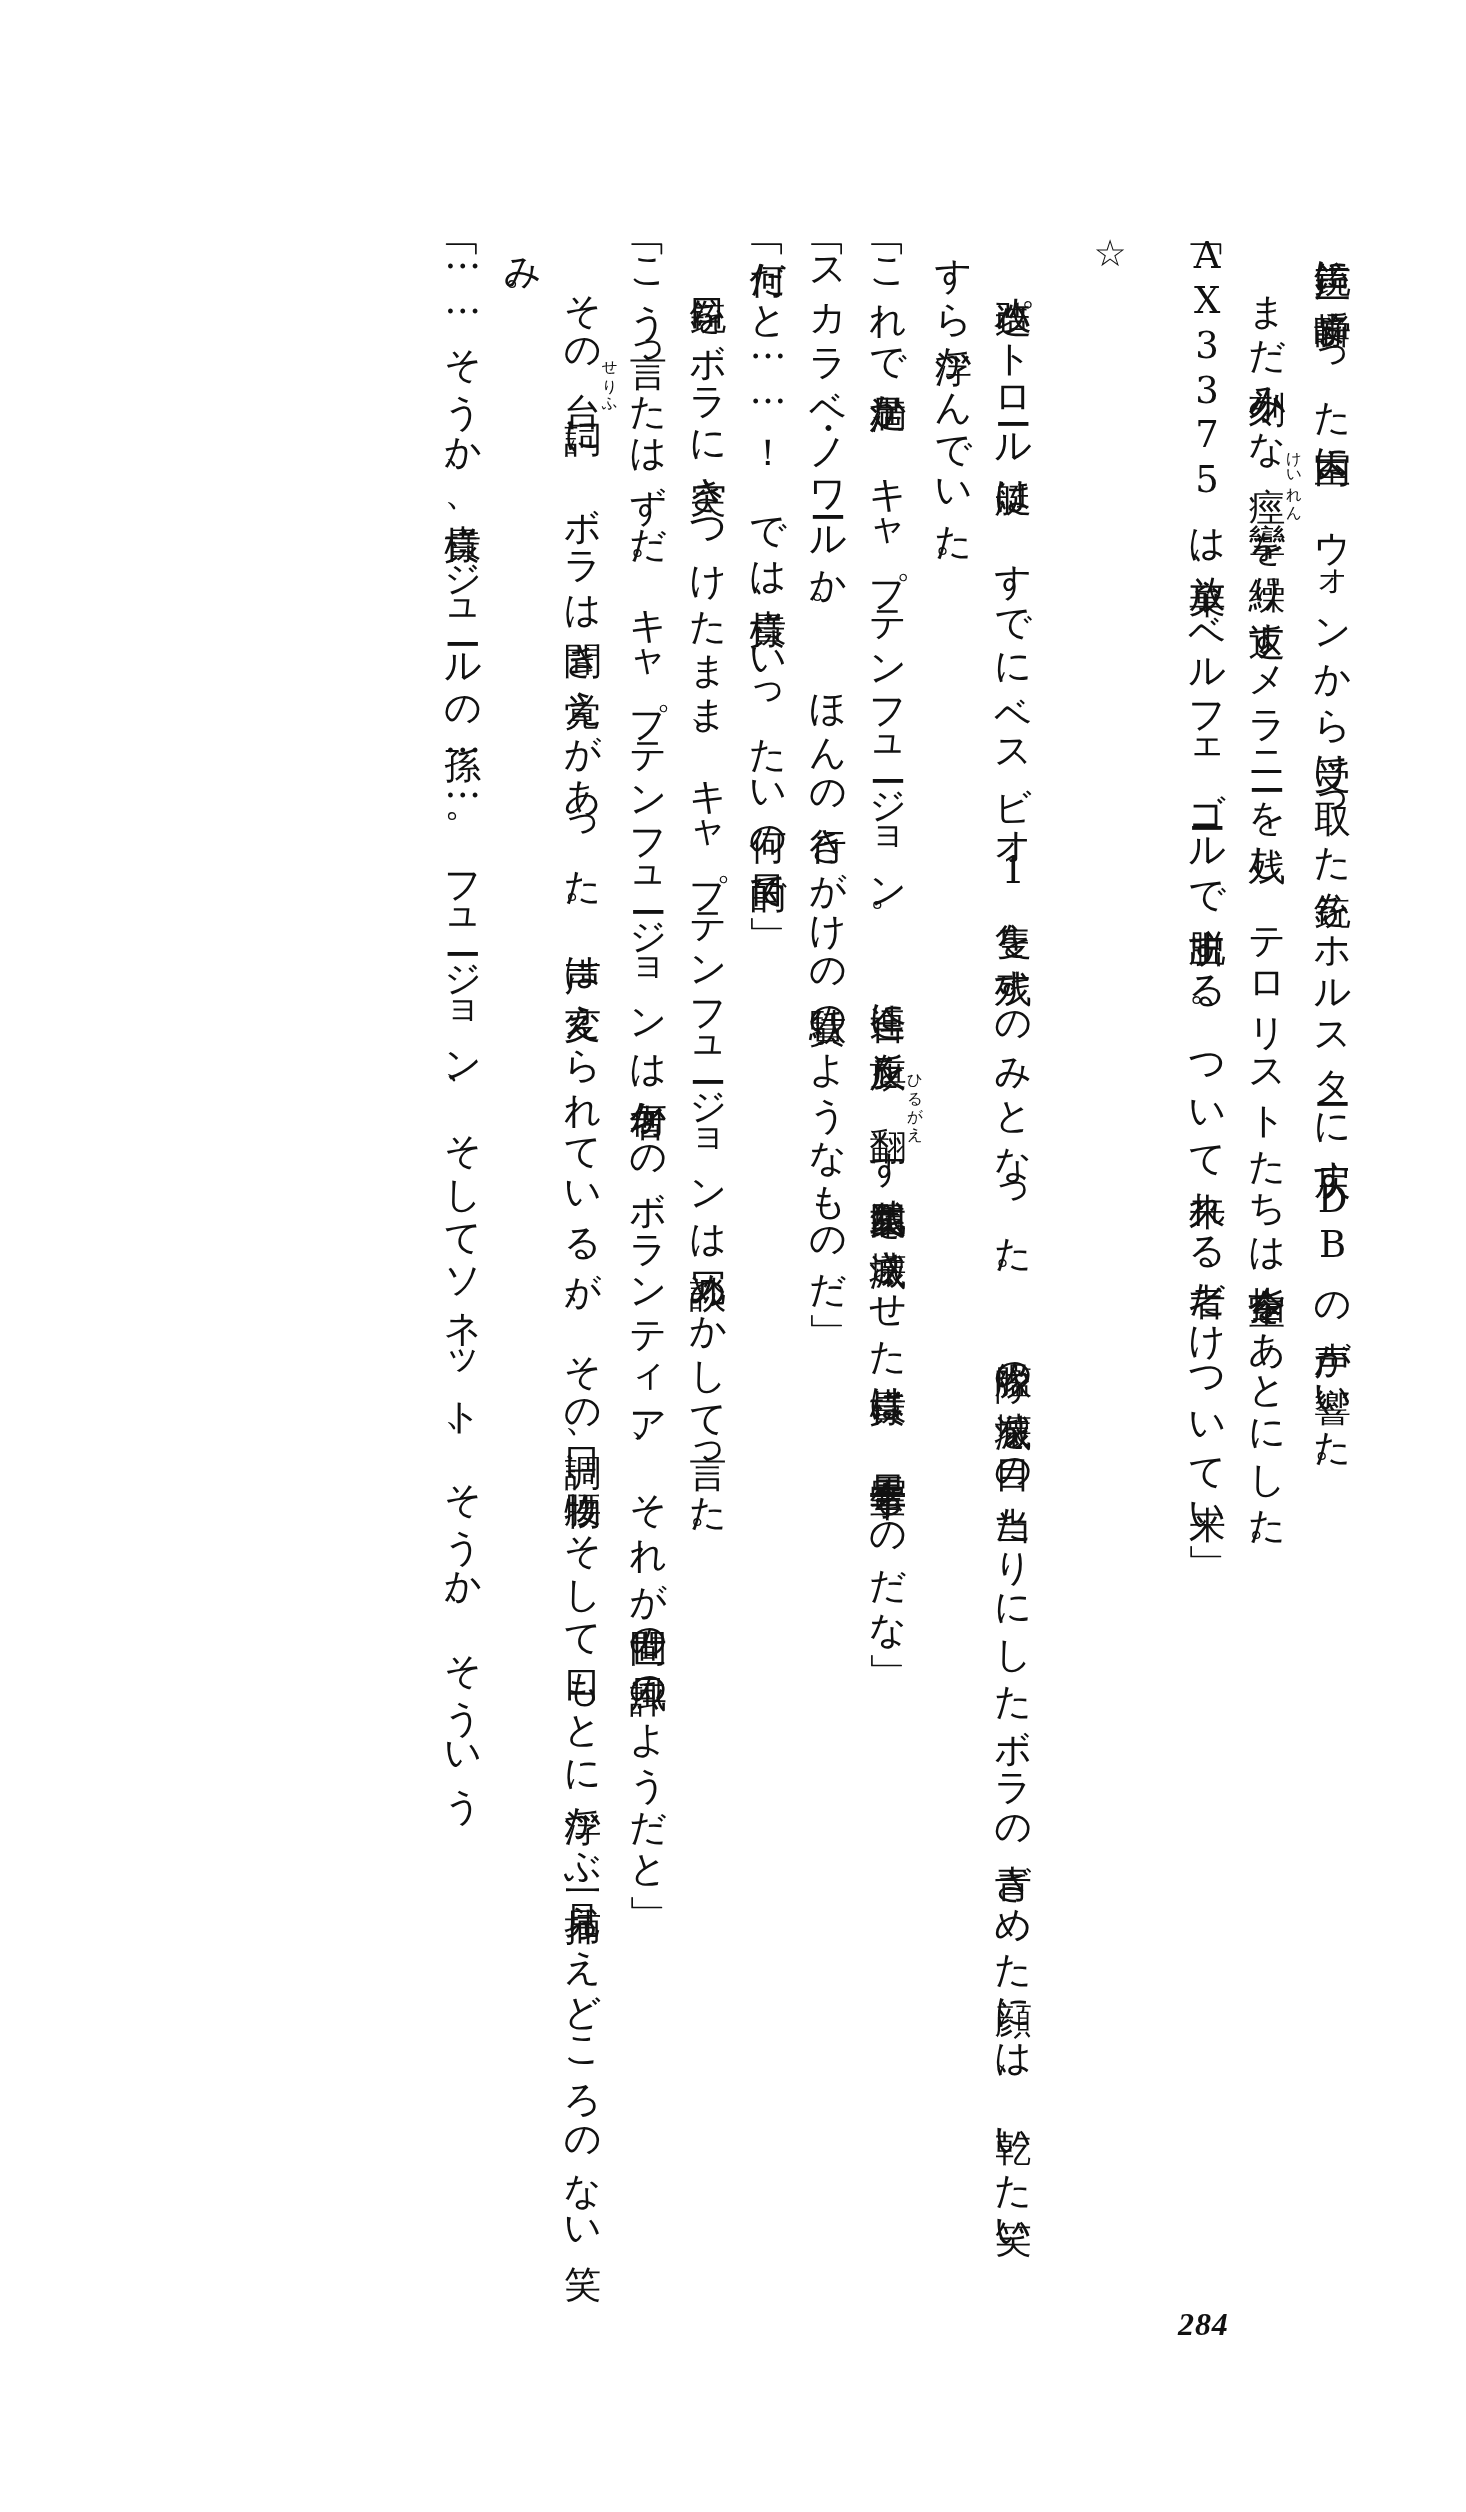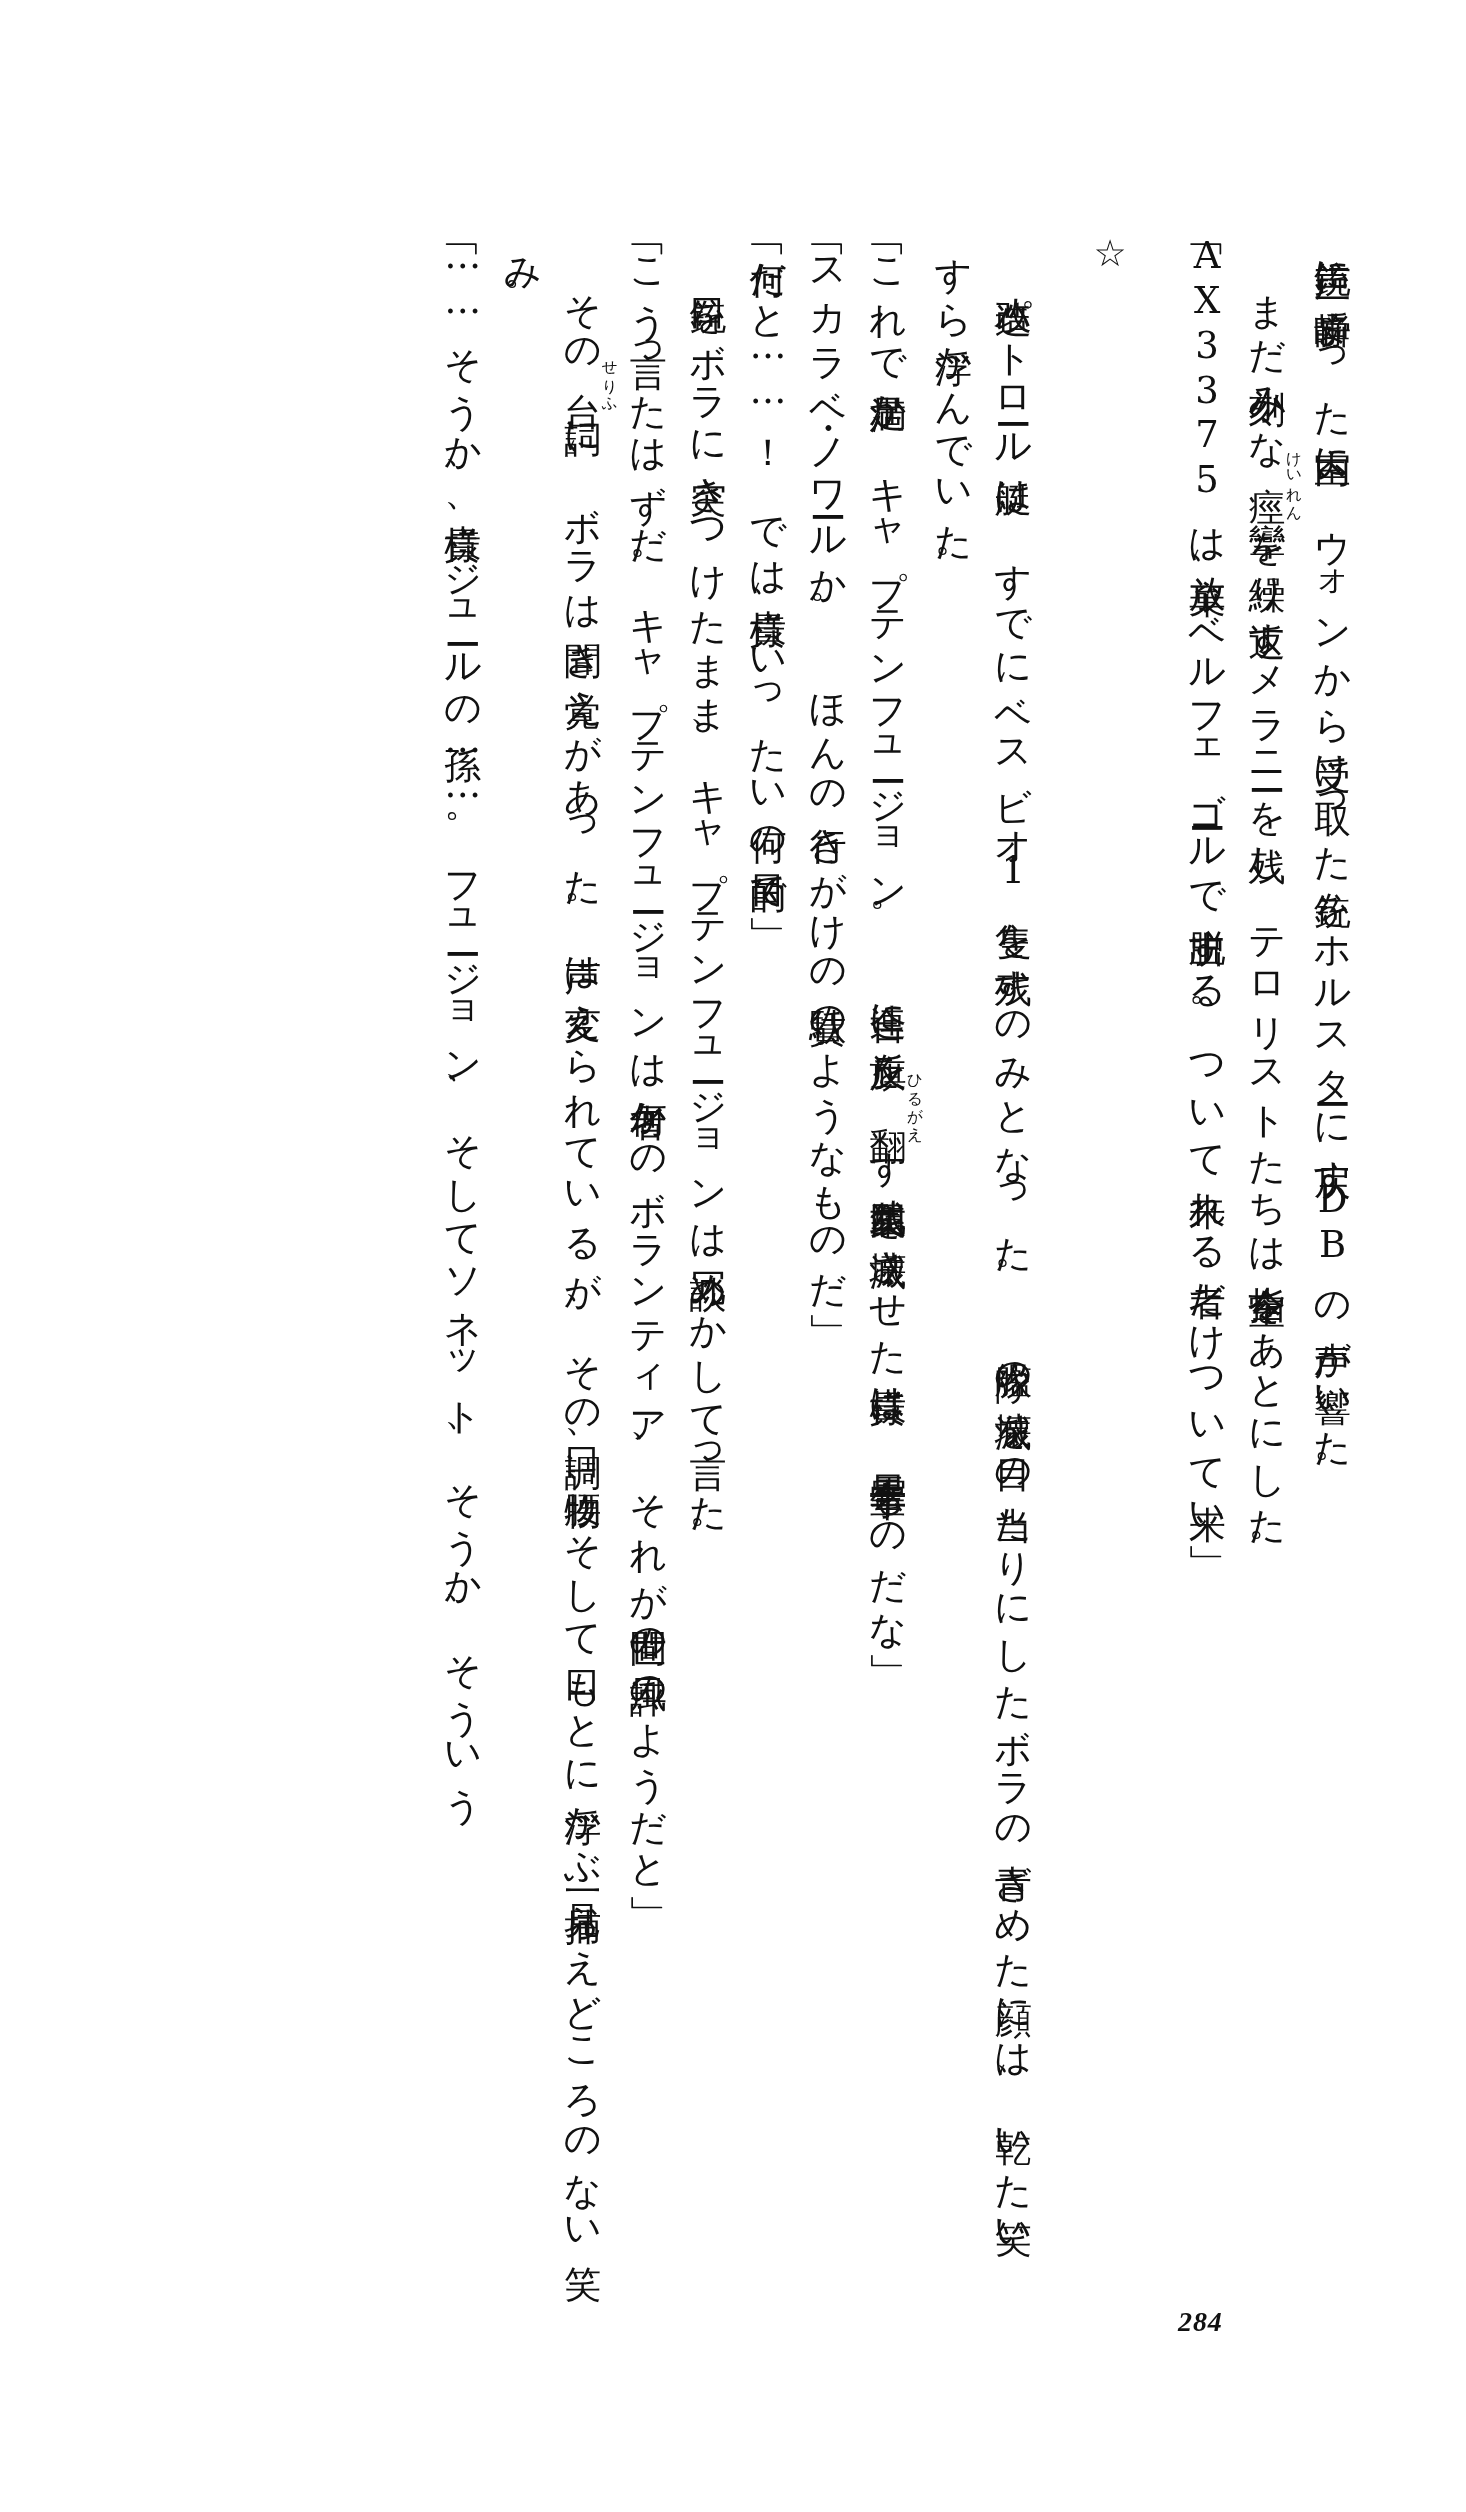--- a/index.html
+++ b/index.html
@@ -74,21 +74,21 @@
   }
 
   
   #page-number {
     position: absolute;
     left: 1178px;
     top: 2306px;
     font-family: "Liberation Serif", "DejaVu Serif", serif;
     font-style: italic;
     font-weight: 700;
-    font-size: 28px;
+    font-size: 32px;
     letter-spacing: 0.9px;
     color: #111111;
   }
 </style>
 </head>
 <body>
 
 <div id="page">
 
   <div id="text-body">

